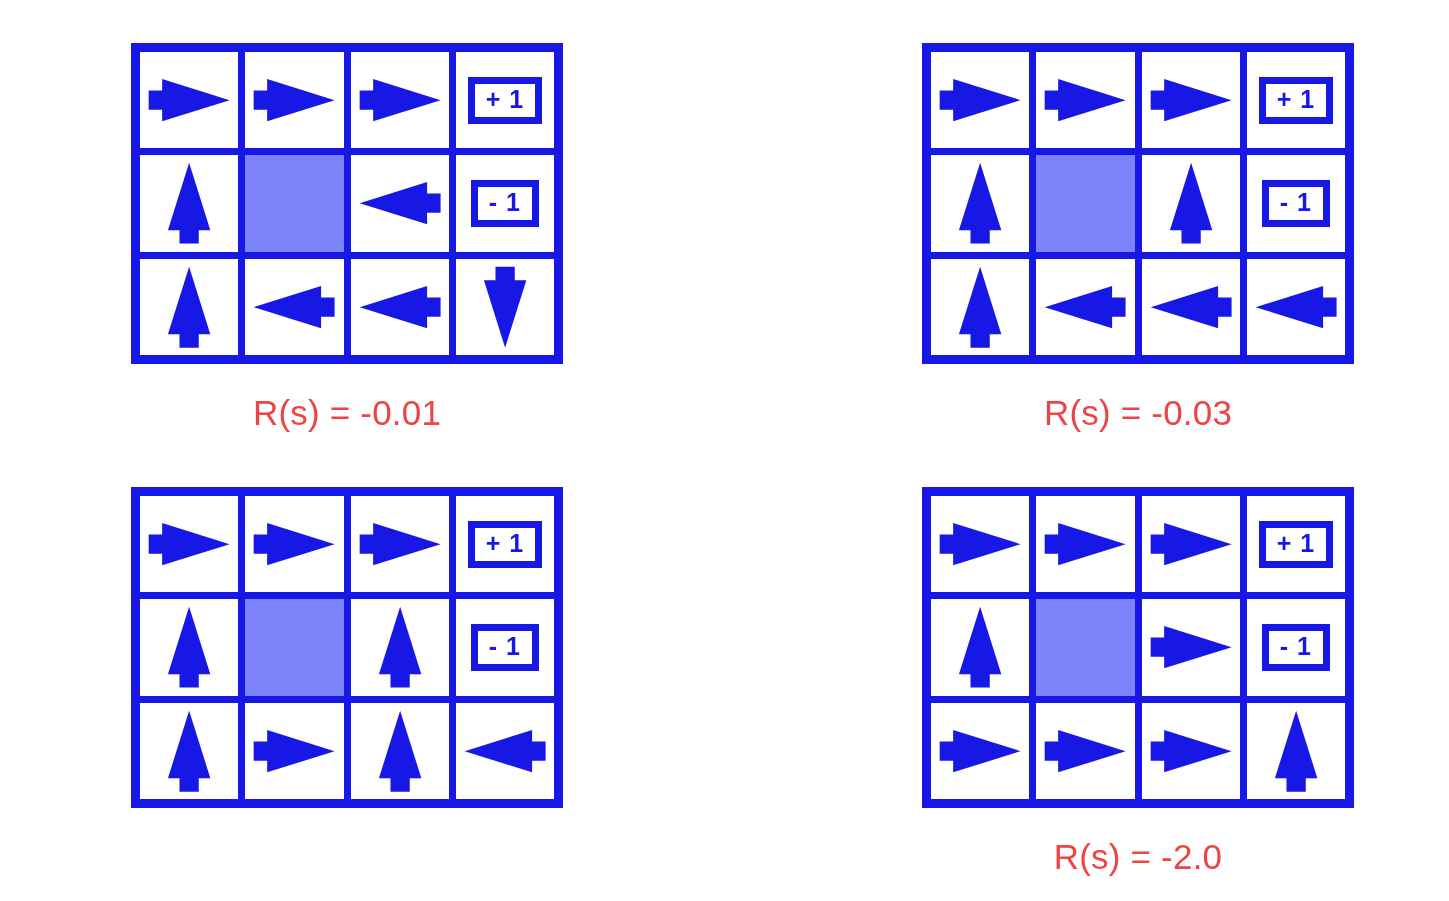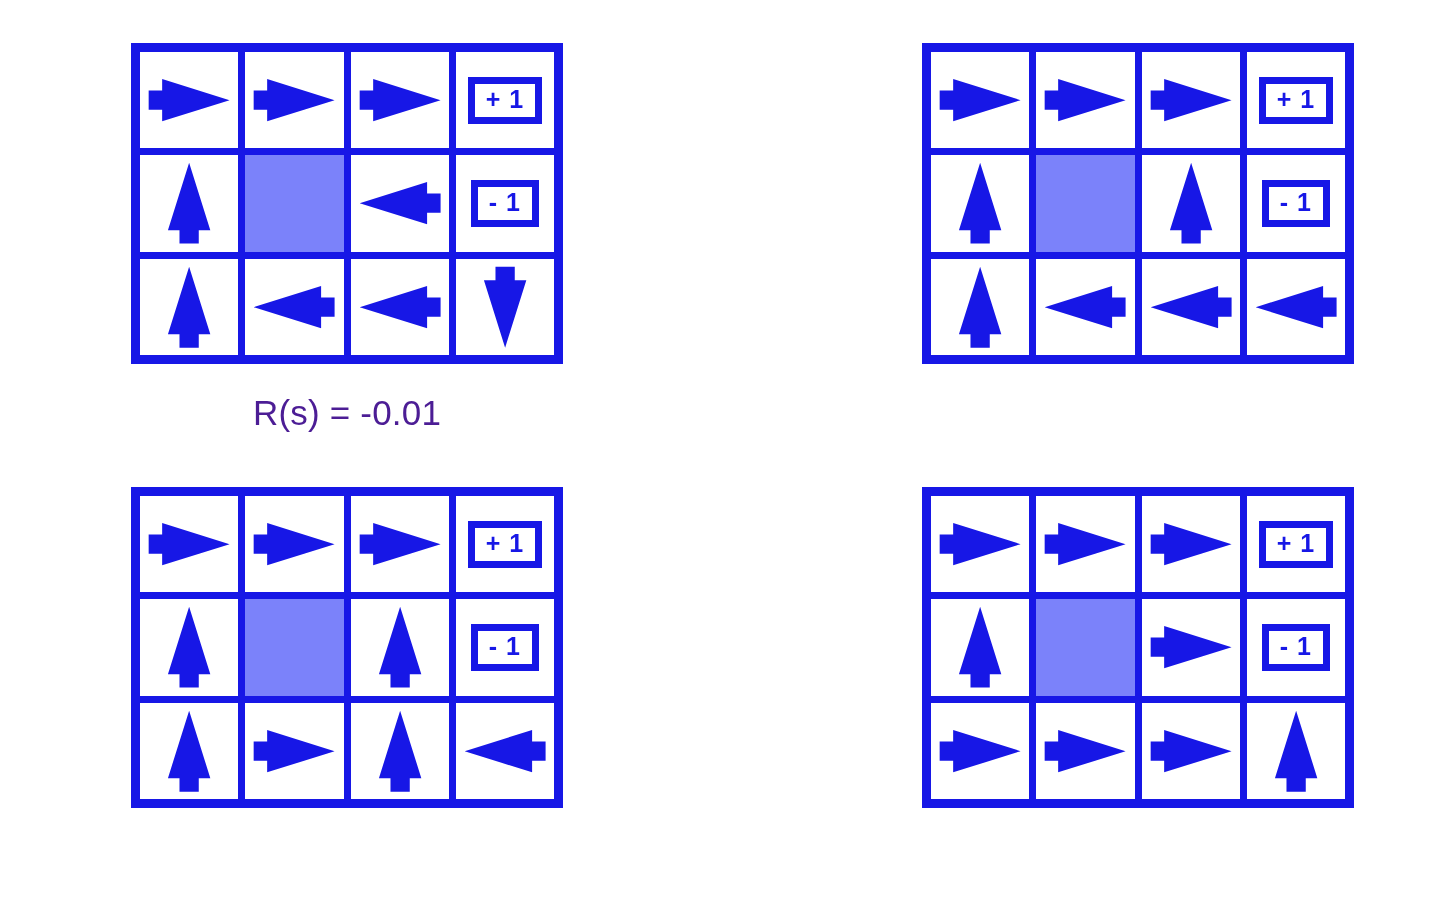--- a/index.html
+++ b/index.html
@@ -77,21 +77,21 @@
     letter-spacing: 1px;
     padding: 3px 11px 5px 11px;
     white-space: nowrap;
   }
 
   
   .caption {
     width: 432px;
     margin-top: 30px;
     text-align: center;
-    color: #4c1d95;
+    color: #ef4444;
     font-family: "Liberation Sans", sans-serif;
     font-size: 35px;
     line-height: 1.1;
     letter-spacing: 0.2px;
   }
 </style>
 </head>
 <body>
 
 <div id="figure">
@@ -237,20 +237,21 @@
           </span>
         </div>
         <div class="cell">
           <span class="arrow">
             <svg viewBox="0 0 100 100" preserveAspectRatio="xMidYMid meet">
               <path d="M 92,40 L 92,60 L 78,60 L 78,72 L 8,50 L 78,28 L 78,40 Z"></path>
             </svg>
           </span>
         </div>
       </div>
+      <div class="caption">R(s) = -0.03</div>
     </div>
     <div class="panel panel-bl">
       <div class="gridworld">
         <div class="cell">
           <span class="arrow">
             <svg viewBox="0 0 100 100" preserveAspectRatio="xMidYMid meet">
               <path d="M 8,40 L 8,60 L 22,60 L 22,72 L 92,50 L 22,28 L 22,40 Z"></path>
             </svg>
           </span>
         </div>
@@ -385,14 +386,15 @@
           </span>
         </div>
         <div class="cell">
           <span class="arrow">
             <svg viewBox="0 0 100 100" preserveAspectRatio="xMidYMid meet">
               <path d="M 40,92 L 60,92 L 60,78 L 72,78 L 50,8 L 28,78 L 40,78 Z"></path>
             </svg>
           </span>
         </div>
       </div>
+      <div class="caption">R(s) = -2.0</div>
     </div>
   </div>
 
 </body></html>

